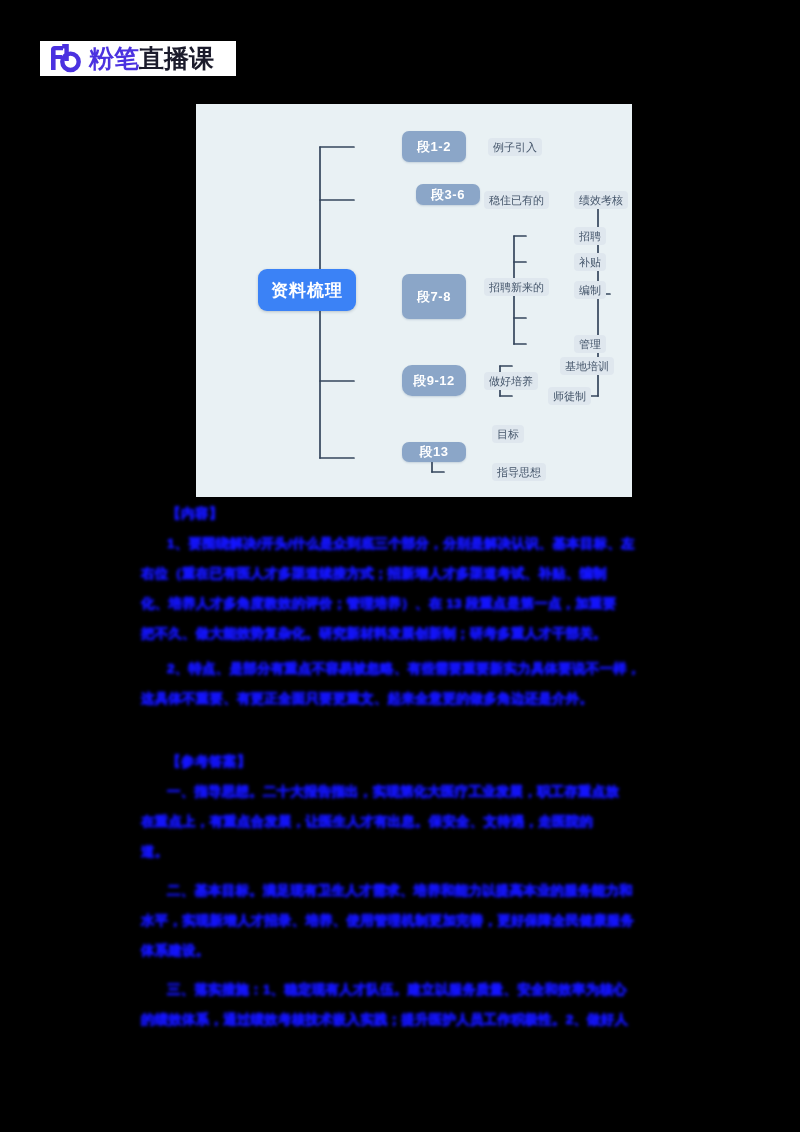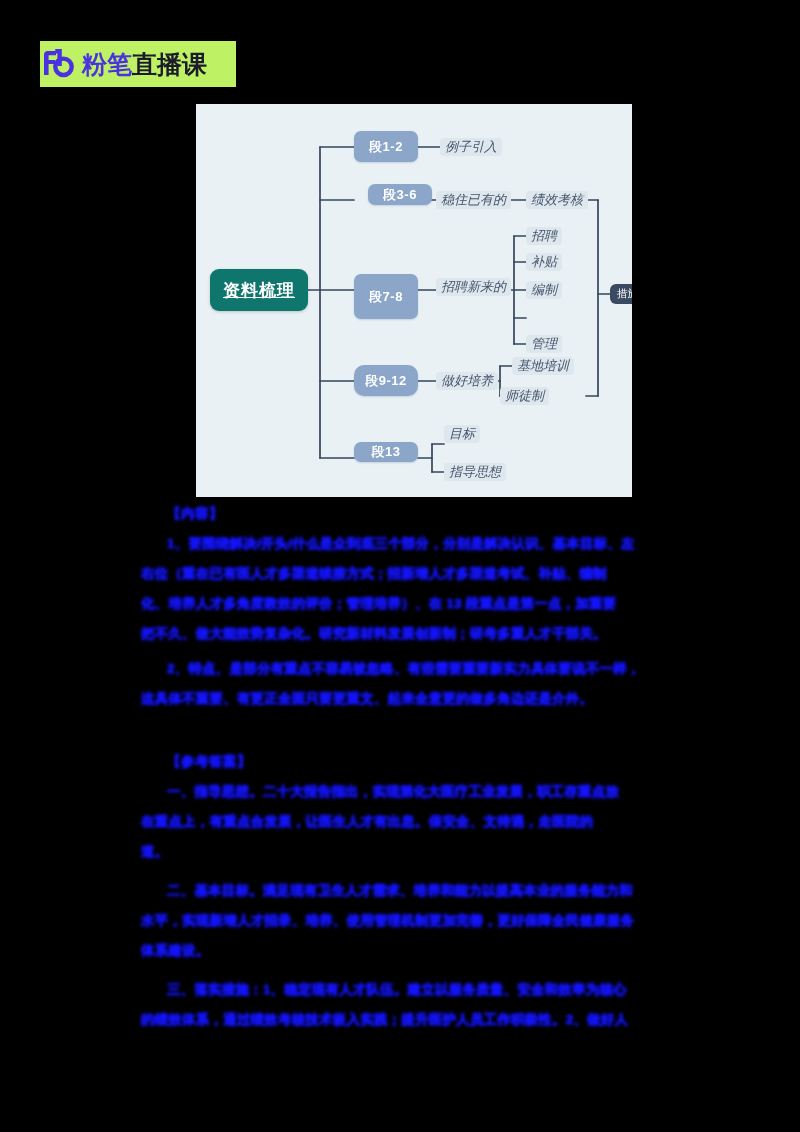--- a/index.html
+++ b/index.html
@@ -14,25 +14,25 @@
     overflow: hidden;
     font-family: "Liberation Sans", "DejaVu Sans", sans-serif;
   }
 
   
   .logo-band {
     position: absolute;
     left: 40px;
     top: 41px;
     width: 196px;
-    height: 46px;
-    background: #bef264;
+    height: 35px;
+    background: #ffffff;
     display: flex;
     align-items: center;
-    padding-left: 0;
+    padding-left: 7px;
     box-sizing: border-box;
   }
   .logo-mark {
     width: 34px;
     height: 30px;
     flex: 0 0 auto;
     margin-right: 8px;
   }
   .logo-text {
     font-size: 25px;
@@ -61,51 +61,50 @@
     height: 393px;
   }
 
   .node {
     position: absolute;
     box-sizing: border-box;
     display: flex;
     align-items: center;
     justify-content: center;
     white-space: nowrap;
+    margin-left: 48px;
   }
 
   .node-root {
-    background: #0f766e;
+    background: #3b82f6;
     color: #ffffff;
     border-radius: 9px;
     font-size: 17px;
     font-weight: bold;
     letter-spacing: 1px;
     box-shadow: 0 1px 3px rgba(40,60,80,0.25);
-    text-decoration: underline;
   }
 
   .node-seg {
     background: #8ba6c8;
     color: #ffffff;
     border-radius: 7px;
     font-size: 13px;
     font-weight: bold;
     letter-spacing: 0.5px;
     box-shadow: 0 1px 2px rgba(70,100,140,0.22);
   }
 
   .node-leaf {
     background: #dfe7ee;
     color: #44556a;
     border-radius: 4px;
-    font-size: 13px;
+    font-size: 11px;
     font-weight: normal;
     padding: 2px 5px;
-    font-style: italic;
   }
 
   .node-measure {
     background: #3a4a60;
     color: #ffffff;
     border-radius: 6px;
     font-size: 10.5px;
     padding: 3px 7px;
   }
 

